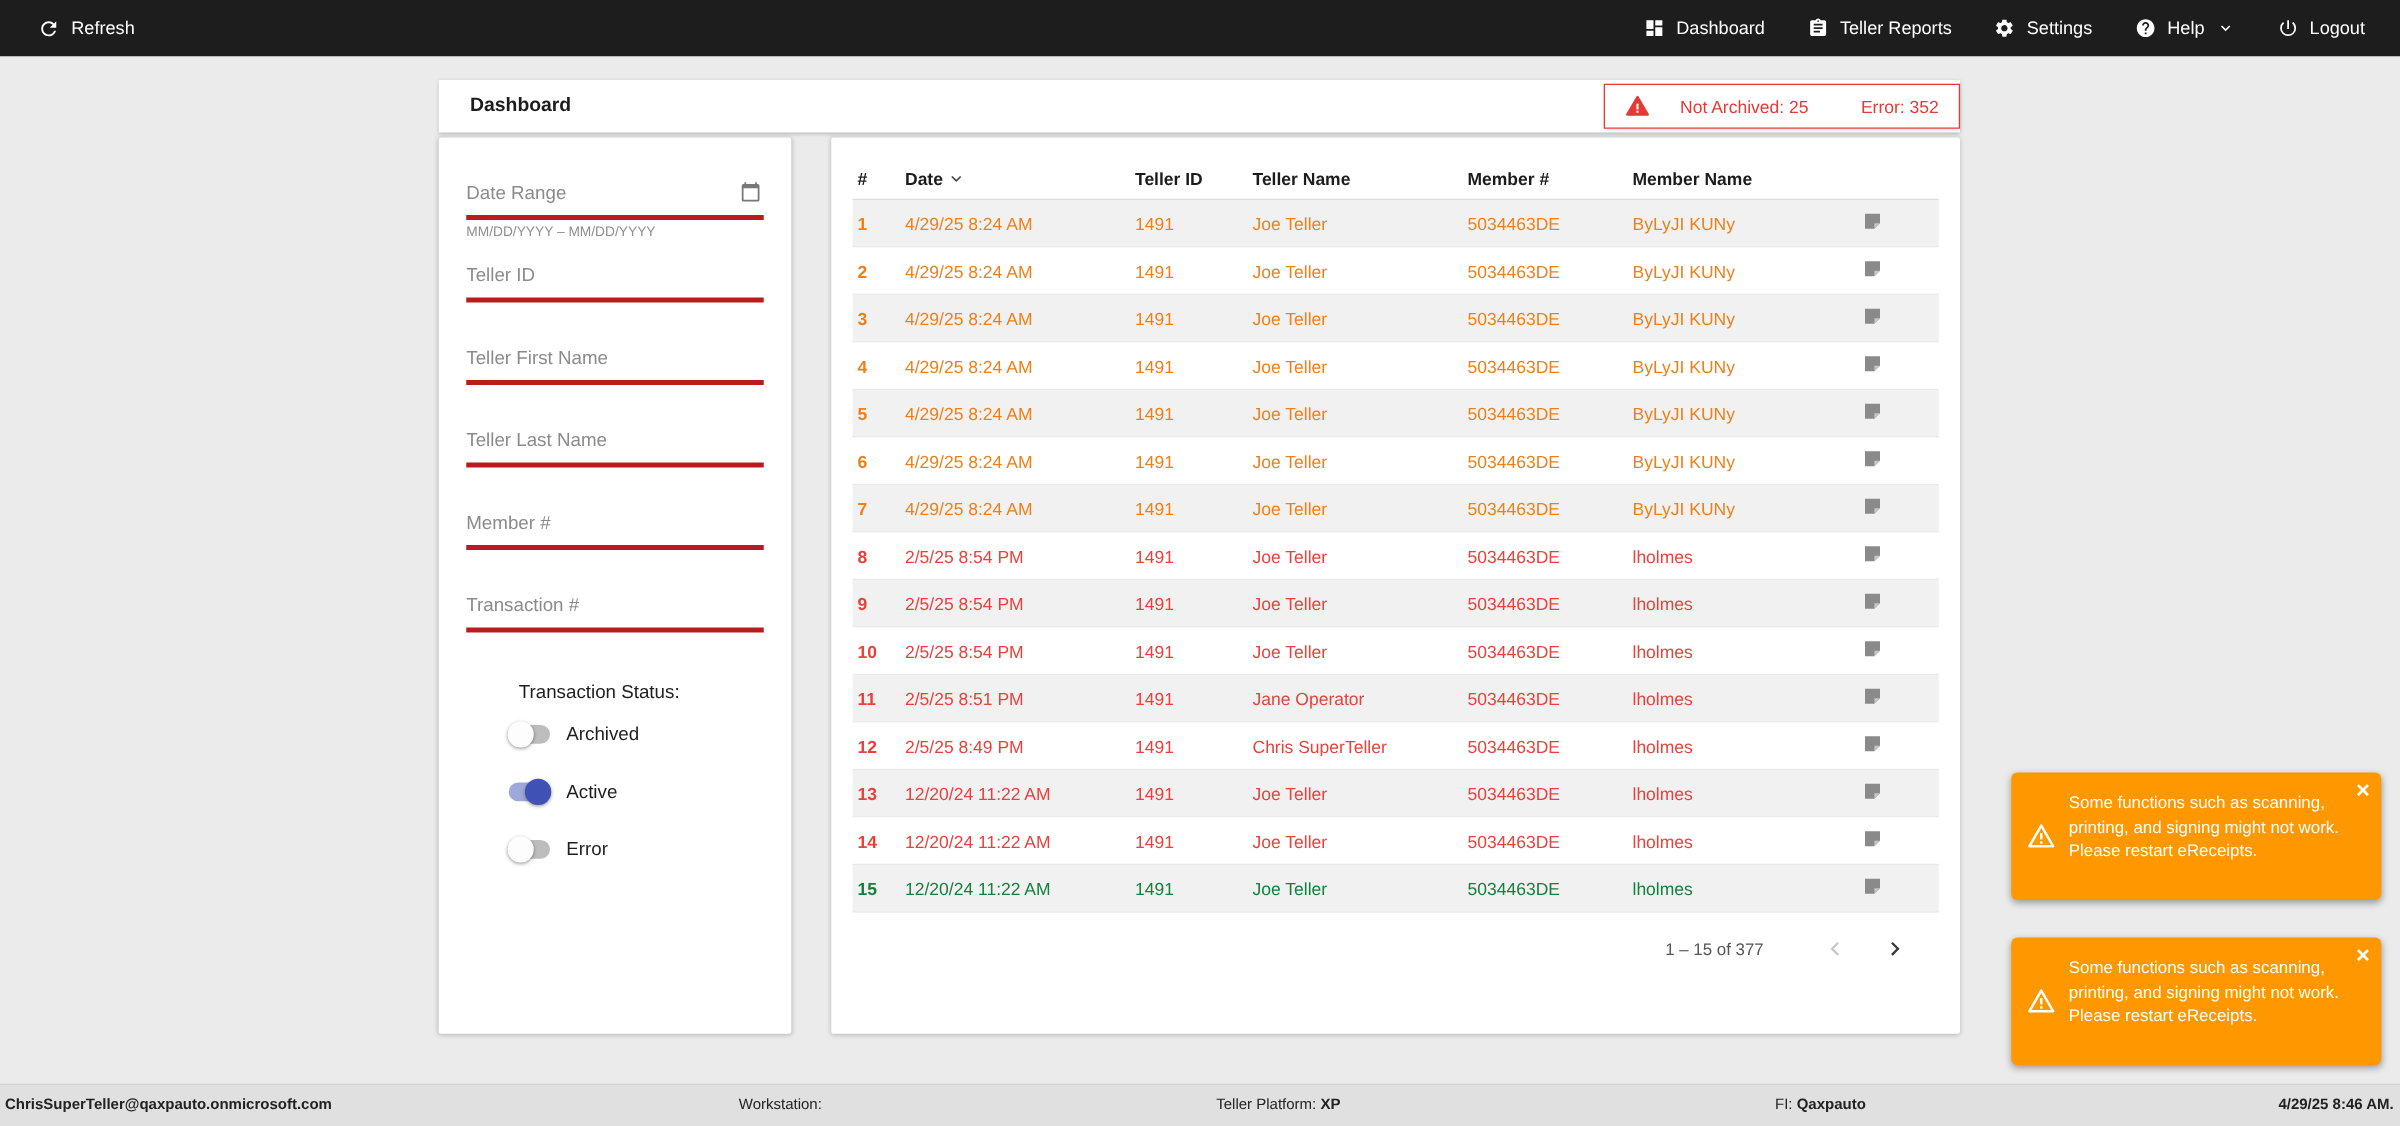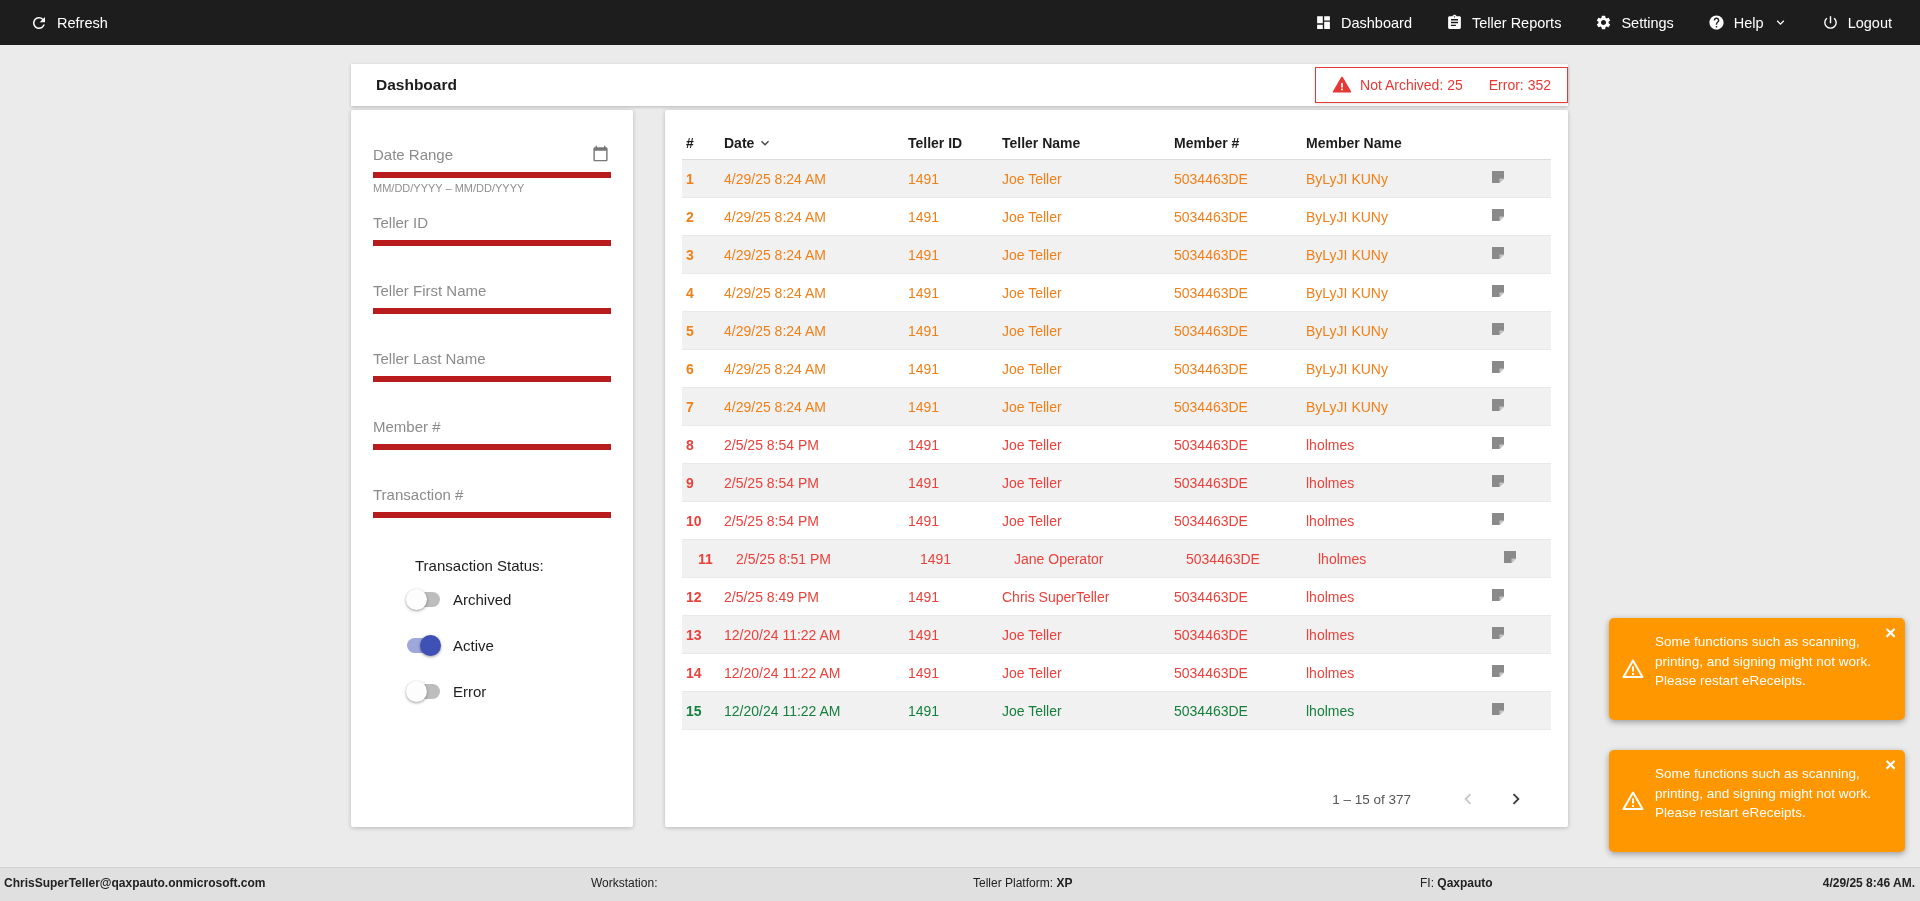--- a/index.html
+++ b/index.html
@@ -30,36 +30,36 @@
   
   .page-header {
     position:absolute; left:351px; top:64px; width:1217px; height:42px;
     background:#fff; box-shadow:0 1px 3px rgba(0,0,0,.22);
     display:flex; align-items:center; padding-left:25px;
   }
   .page-title { font-size:15.5px; font-weight:bold; color:#1c1c1c; }
   .alert-badge {
     position:absolute; right:0; top:50%; transform:translateY(-50%);
     height:36px; background:#fff; border:1px solid #e53935; color:#e53935;
-    display:flex; align-items:center; gap:8px; padding:0 16px;
+    display:flex; align-items:center; gap:24px; padding:0 16px;
     font-size:14px; box-shadow:0 1px 3px rgba(0,0,0,.12); cursor:pointer;
   }
   .alert-badge .seg2 { margin-left:18px; }
 
   
   .filters-card {
     position:absolute; left:351px; top:110px; width:282px; height:717px;
     background:#fff; border-radius:2px; box-shadow:0 1px 4px rgba(0,0,0,.22);
     padding:28px 22px 0;
   }
   .field { position:relative; }
   .field + .field { margin-top:28px; }
   .field.after-hint { margin-top:11px; }
   .field input {
-    width:100%; border:none; border-bottom:6px solid #b91c1c;
+    width:100%; border:none; border-bottom:4px solid #b91c1c;
     font-size:15px; font-family:inherit; color:#333; background:transparent;
     padding:8px 0 9px; outline:none;
   }
   .field input::placeholder { color:#8b8b8b; opacity:1; }
   .field .cal {
     position:absolute; right:2px; top:7px; cursor:pointer;
   }
   .hint { font-size:11px; color:#8f8f8f; margin-top:4px; height:13px; }
 
   .status-label { margin-top:39px; font-size:15px; color:#1e1e1e;margin-left:42px; }
@@ -103,21 +103,21 @@
   .th.sortable { display:flex; align-items:center; gap:3px; cursor:pointer; }
   .trow { height:38px; font-size:14px; border-bottom:1px solid #e9e9e9; cursor:pointer; }
   .trow.odd { background:#f1f1f1; }
   .trow.even { background:#fff; }
   .trow .td { padding-left:4px; white-space:nowrap; overflow:hidden; }
   .trow .td.num { font-weight:bold; }
   .icon-cell { padding-left:8px; }
 
   .pagination {
     display:flex; align-items:center; justify-content:flex-end;
-    margin-top:58px; padding-right:24px; color:#555; font-size:13.5px;
+    margin-top:18px; padding-right:24px; color:#555; font-size:13.5px;
   }
   .pager { background:none; border:none; cursor:pointer; display:inline-flex; align-items:center; }
   .pager.prev { margin-left:46px; }
   .pager.next { margin-left:26px; }
 
   
   .toast-stack {
     position:absolute; left:1609px; top:618px; width:296px;
     display:flex; flex-direction:column; gap:30px;
   }
@@ -456,21 +456,21 @@
     <div class="td icon-cell">
       <span class="icon clickable">
         <svg width="18" height="18" viewBox="0 0 24 24">
           <path d="M4 4h16v10l-6 6H4z" fill="#8a8a8a"></path>
           <path d="M14 20v-6h6z" fill="#c6c6c6"></path>
         </svg>
       </span>
     </div>
   </div>
 
-  <div class="tgrid trow odd" style="color: rgb(232, 66, 60); padding-left: 12px;">
+  <div class="tgrid trow odd" style="color: rgb(232, 66, 60);">
     <div class="td num">11</div>
     <div class="td">2/5/25 8:51 PM</div>
     <div class="td">1491</div>
     <div class="td">Jane Operator</div>
     <div class="td">5034463DE</div>
     <div class="td">lholmes</div>
     <div class="td icon-cell">
       <span class="icon clickable">
         <svg width="18" height="18" viewBox="0 0 24 24">
           <path d="M4 4h16v10l-6 6H4z" fill="#8a8a8a"></path>

